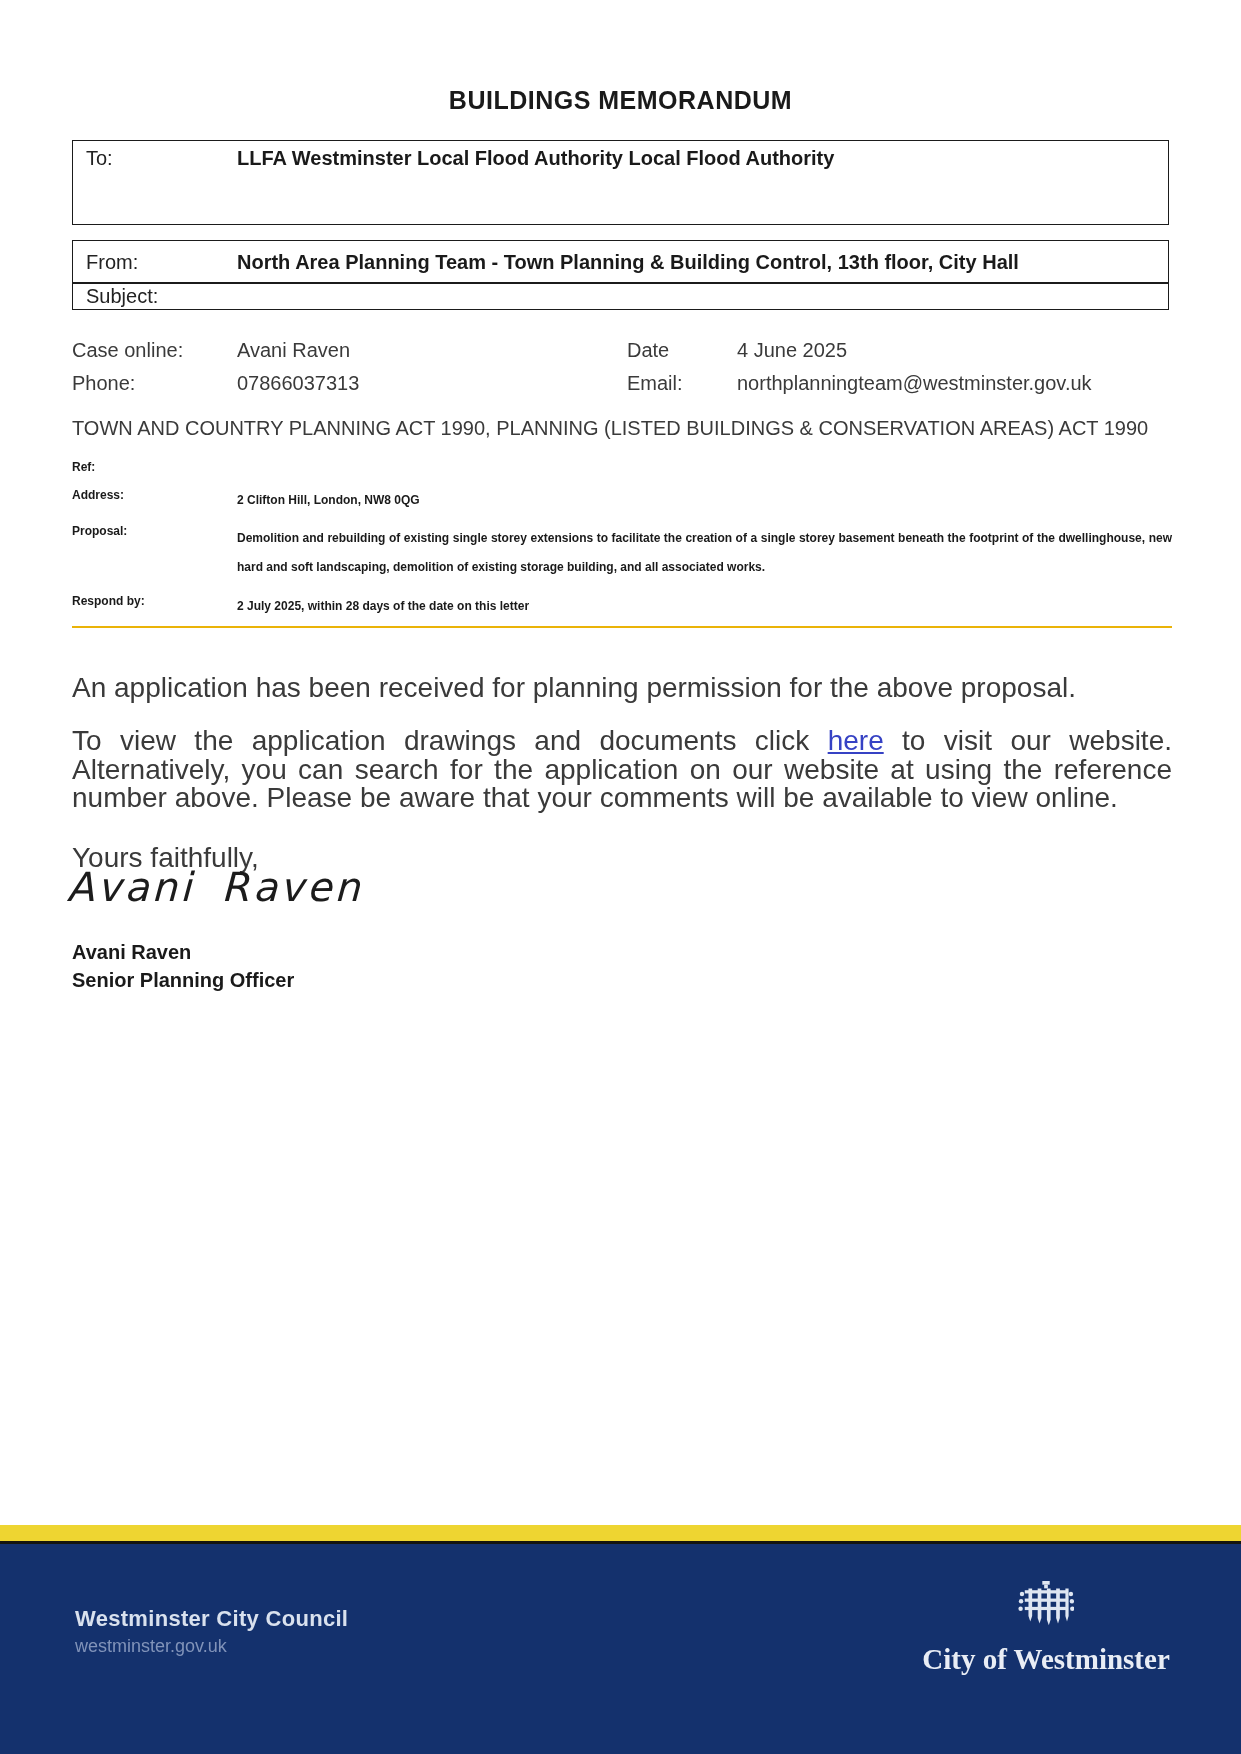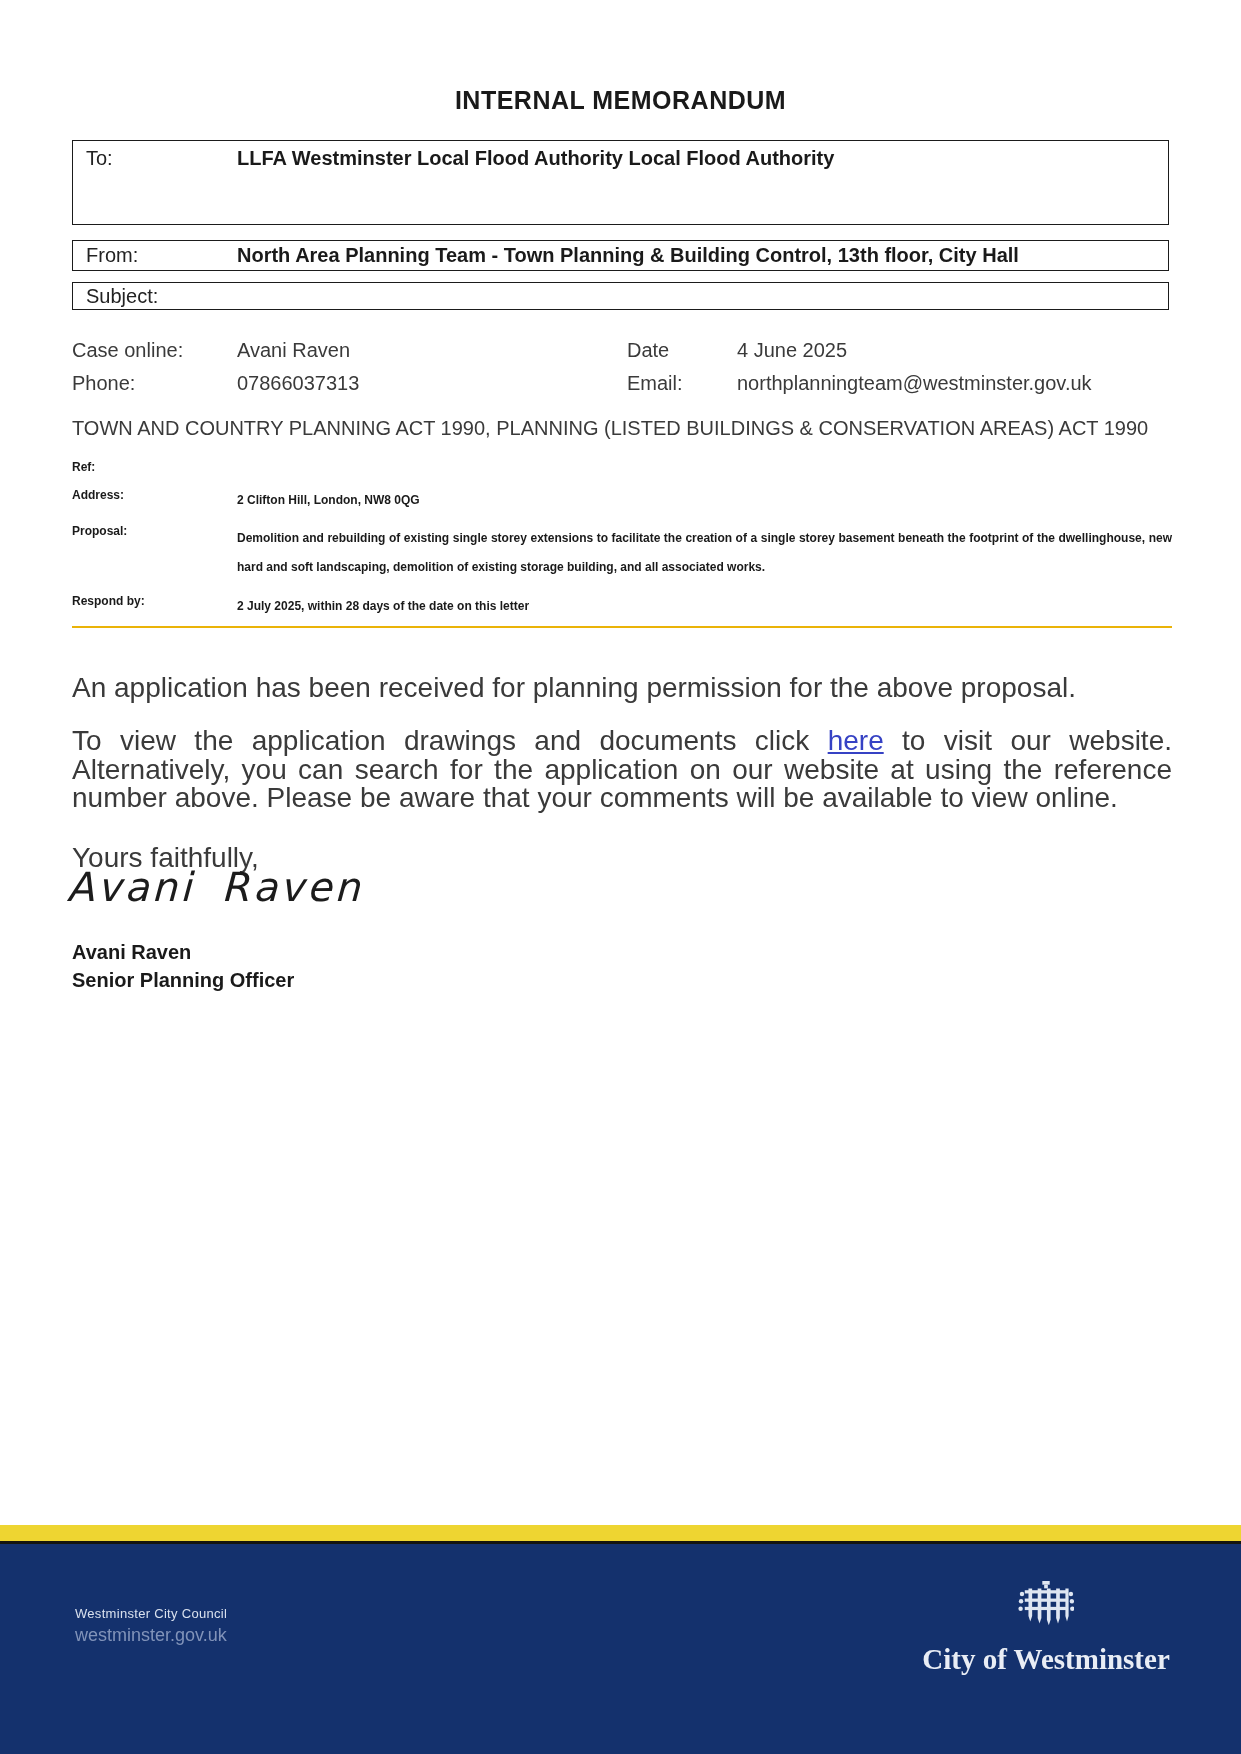--- a/index.html
+++ b/index.html
@@ -22,21 +22,21 @@
   .hbox{
     position:absolute;left:72px;width:1097px;
     border:1.5px solid #1b1b1b;
     box-sizing:border-box;
     display:flex;align-items:flex-start;
     font-size:20px;
   }
   .hbox .lbl{flex:0 0 151px;padding-left:13px;color:#222;}
   .hbox .val{flex:1;font-weight:bold;color:#1a1a1a;padding-right:10px;}
   #to-box{top:140px;height:85px;padding-top:6px;}
-  #from-box{top:240px;height:31px;align-items:center;padding-top:0;}
+  #from-box{top:240px;height:44px;align-items:center;padding-top:0;}
   #subject-box{top:282px;height:28px;align-items:center;padding-top:0;}
   
   .meta{position:absolute;left:72px;top:334px;width:1100px;font-size:20px;}
   .meta .row{display:flex;height:33px;align-items:center;}
   .meta .l1{flex:0 0 165px;}
   .meta .v1{flex:0 0 390px;}
   .meta .l2{flex:0 0 110px;}
   .meta .v2{flex:1;}
   
   .act-line{position:absolute;left:72px;top:417px;width:1100px;font-size:20px;color:#3a3a3a;}
@@ -65,32 +65,32 @@
     letter-spacing:3px;word-spacing:12px;
     transform:skewX(-4deg);
   }
   .signatory{position:absolute;left:72px;top:938px;font-size:20px;font-weight:bold;color:#1a1a1a;line-height:28px;}
   
   .footer{position:absolute;left:0;top:1525px;width:1241px;height:229px;}
   .footer .yellow-bar{height:16px;background:#eed531;}
   .footer .dark-line{height:3px;background:#15150e;}
   .footer .blue-panel{position:relative;height:210px;background:#14316d;}
   .footer-left{position:absolute;left:75px;top:62px;}
-  .council-name{font-size:13px;font-weight:normal;color:#d9e1ee;letter-spacing:0.3px;}
+  .council-name{font-size:22px;font-weight:bold;color:#d9e1ee;letter-spacing:0.3px;}
   .council-site{font-size:18px;color:#8193b9;margin-top:4px;}
   .footer-right{position:absolute;right:70px;top:37px;width:250px;text-align:center;font-weight:bold;}
   .crest{display:inline-block;}
   .city-name{font-family:"Liberation Serif",serif;font-size:29px;color:#e9edf5;margin-top:10px;white-space:nowrap;}
 </style>
 </head>
 <body>
 
 <div class="page">
 
-  <div class="memo-title">INTERNAL MEMORANDUM</div>
+  <div class="memo-title">BUILDINGS MEMORANDUM</div>
 
   <div class="hbox" id="to-box">
     <div class="lbl">To:</div>
     <div class="val">LLFA Westminster Local Flood Authority Local Flood Authority</div>
   </div>
 
   <div class="hbox" id="from-box">
     <div class="lbl">From:</div>
     <div class="val">North Area Planning Team - Town Planning &amp; Building Control, 13th floor, City Hall</div>
   </div>

